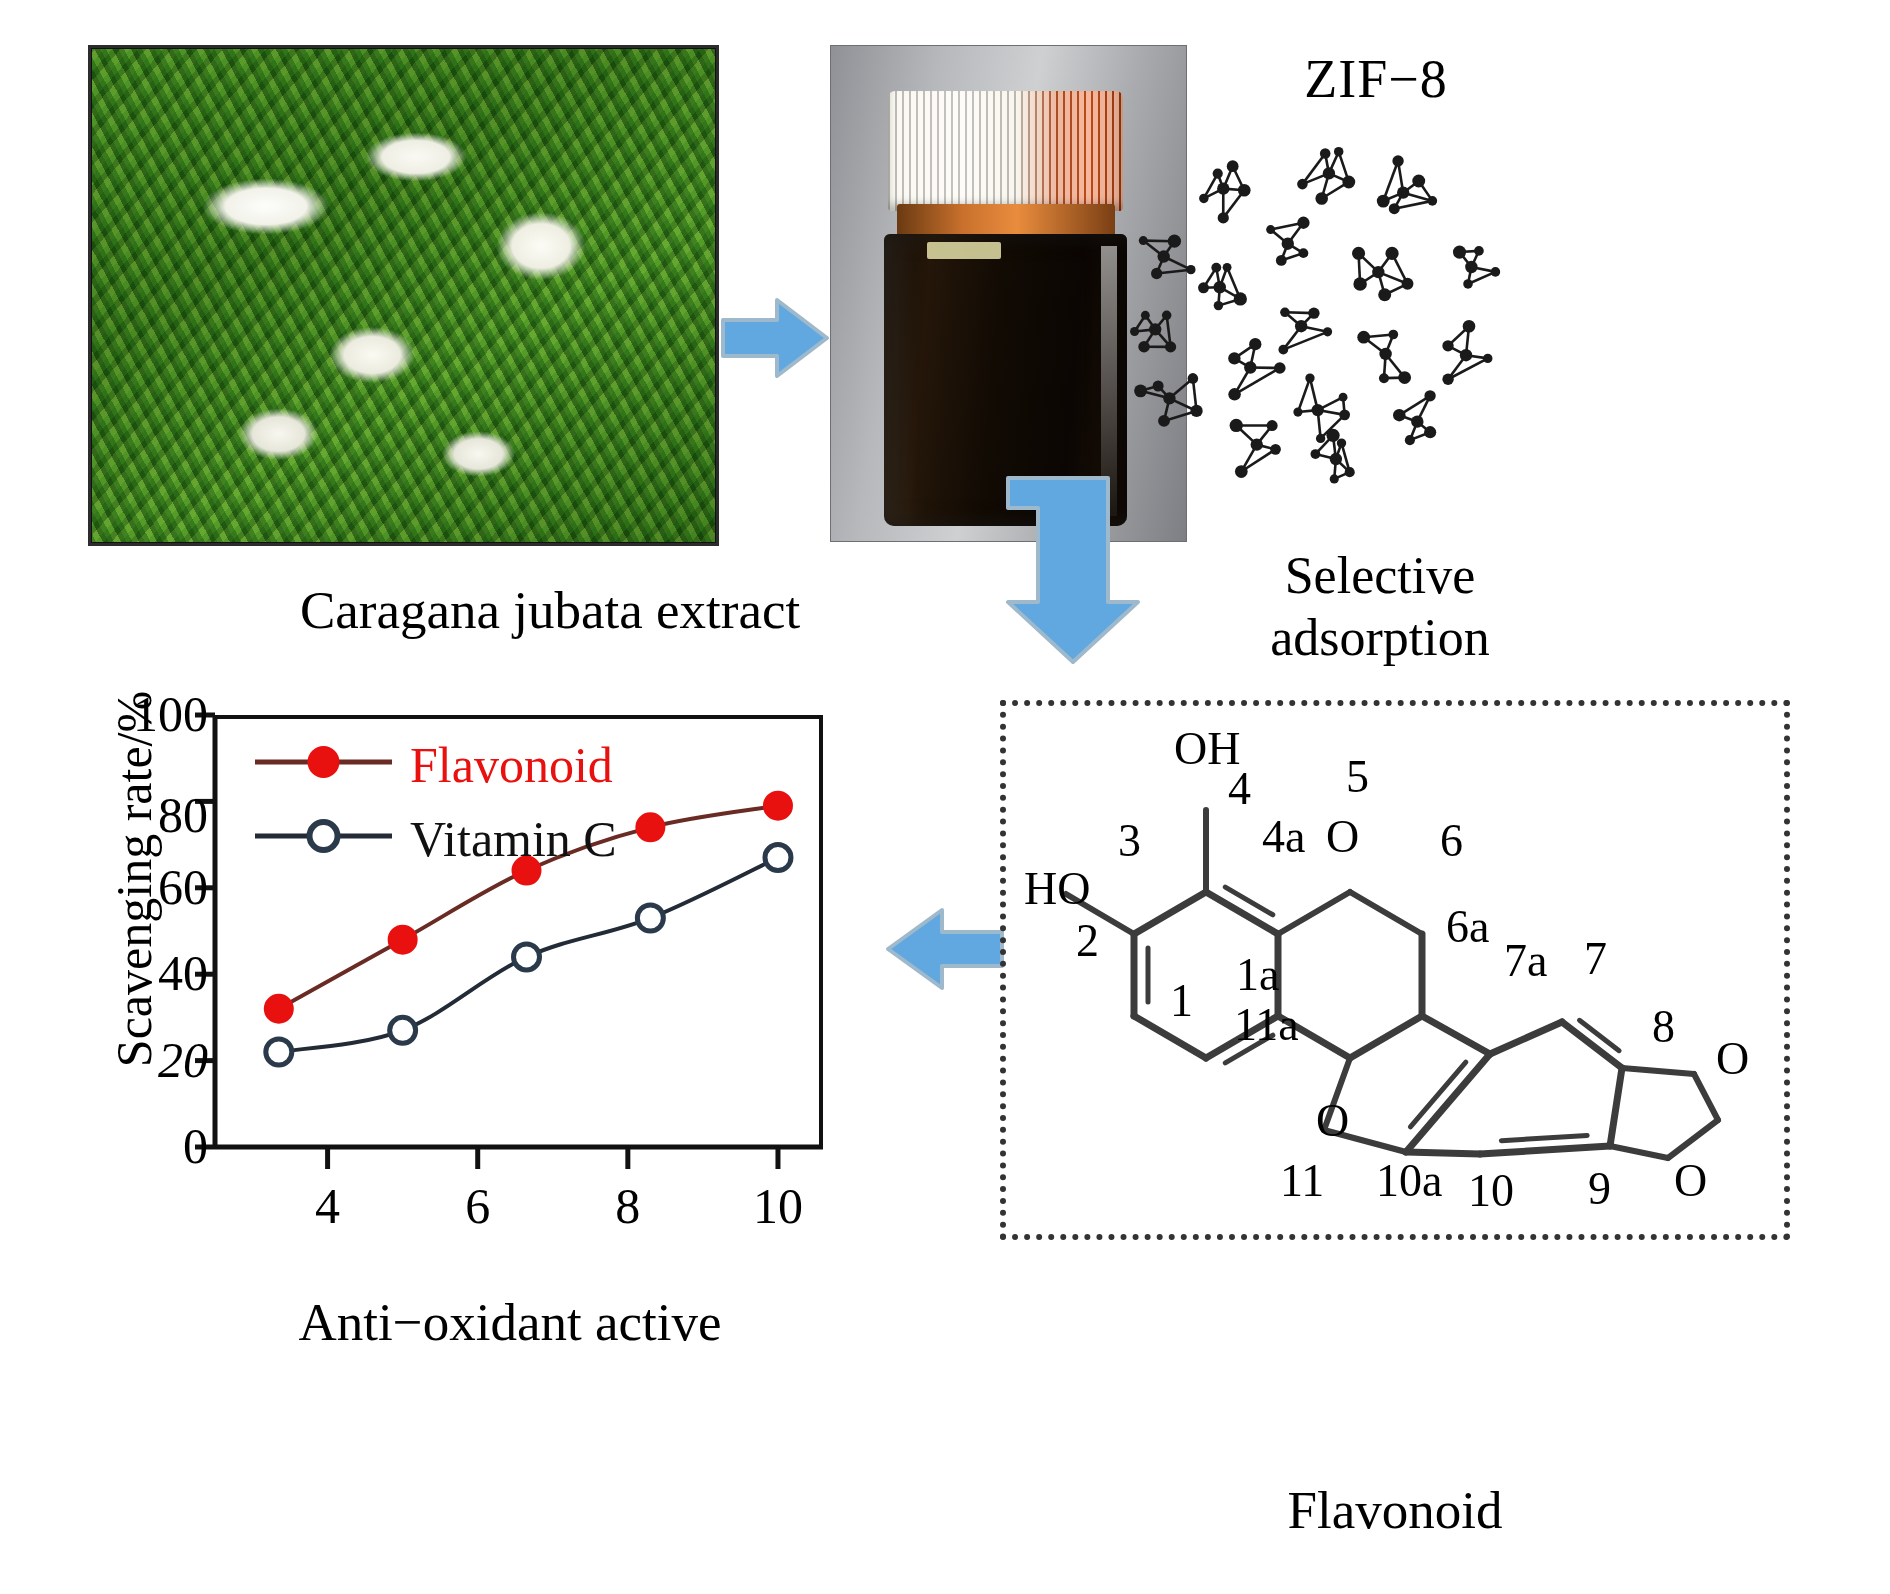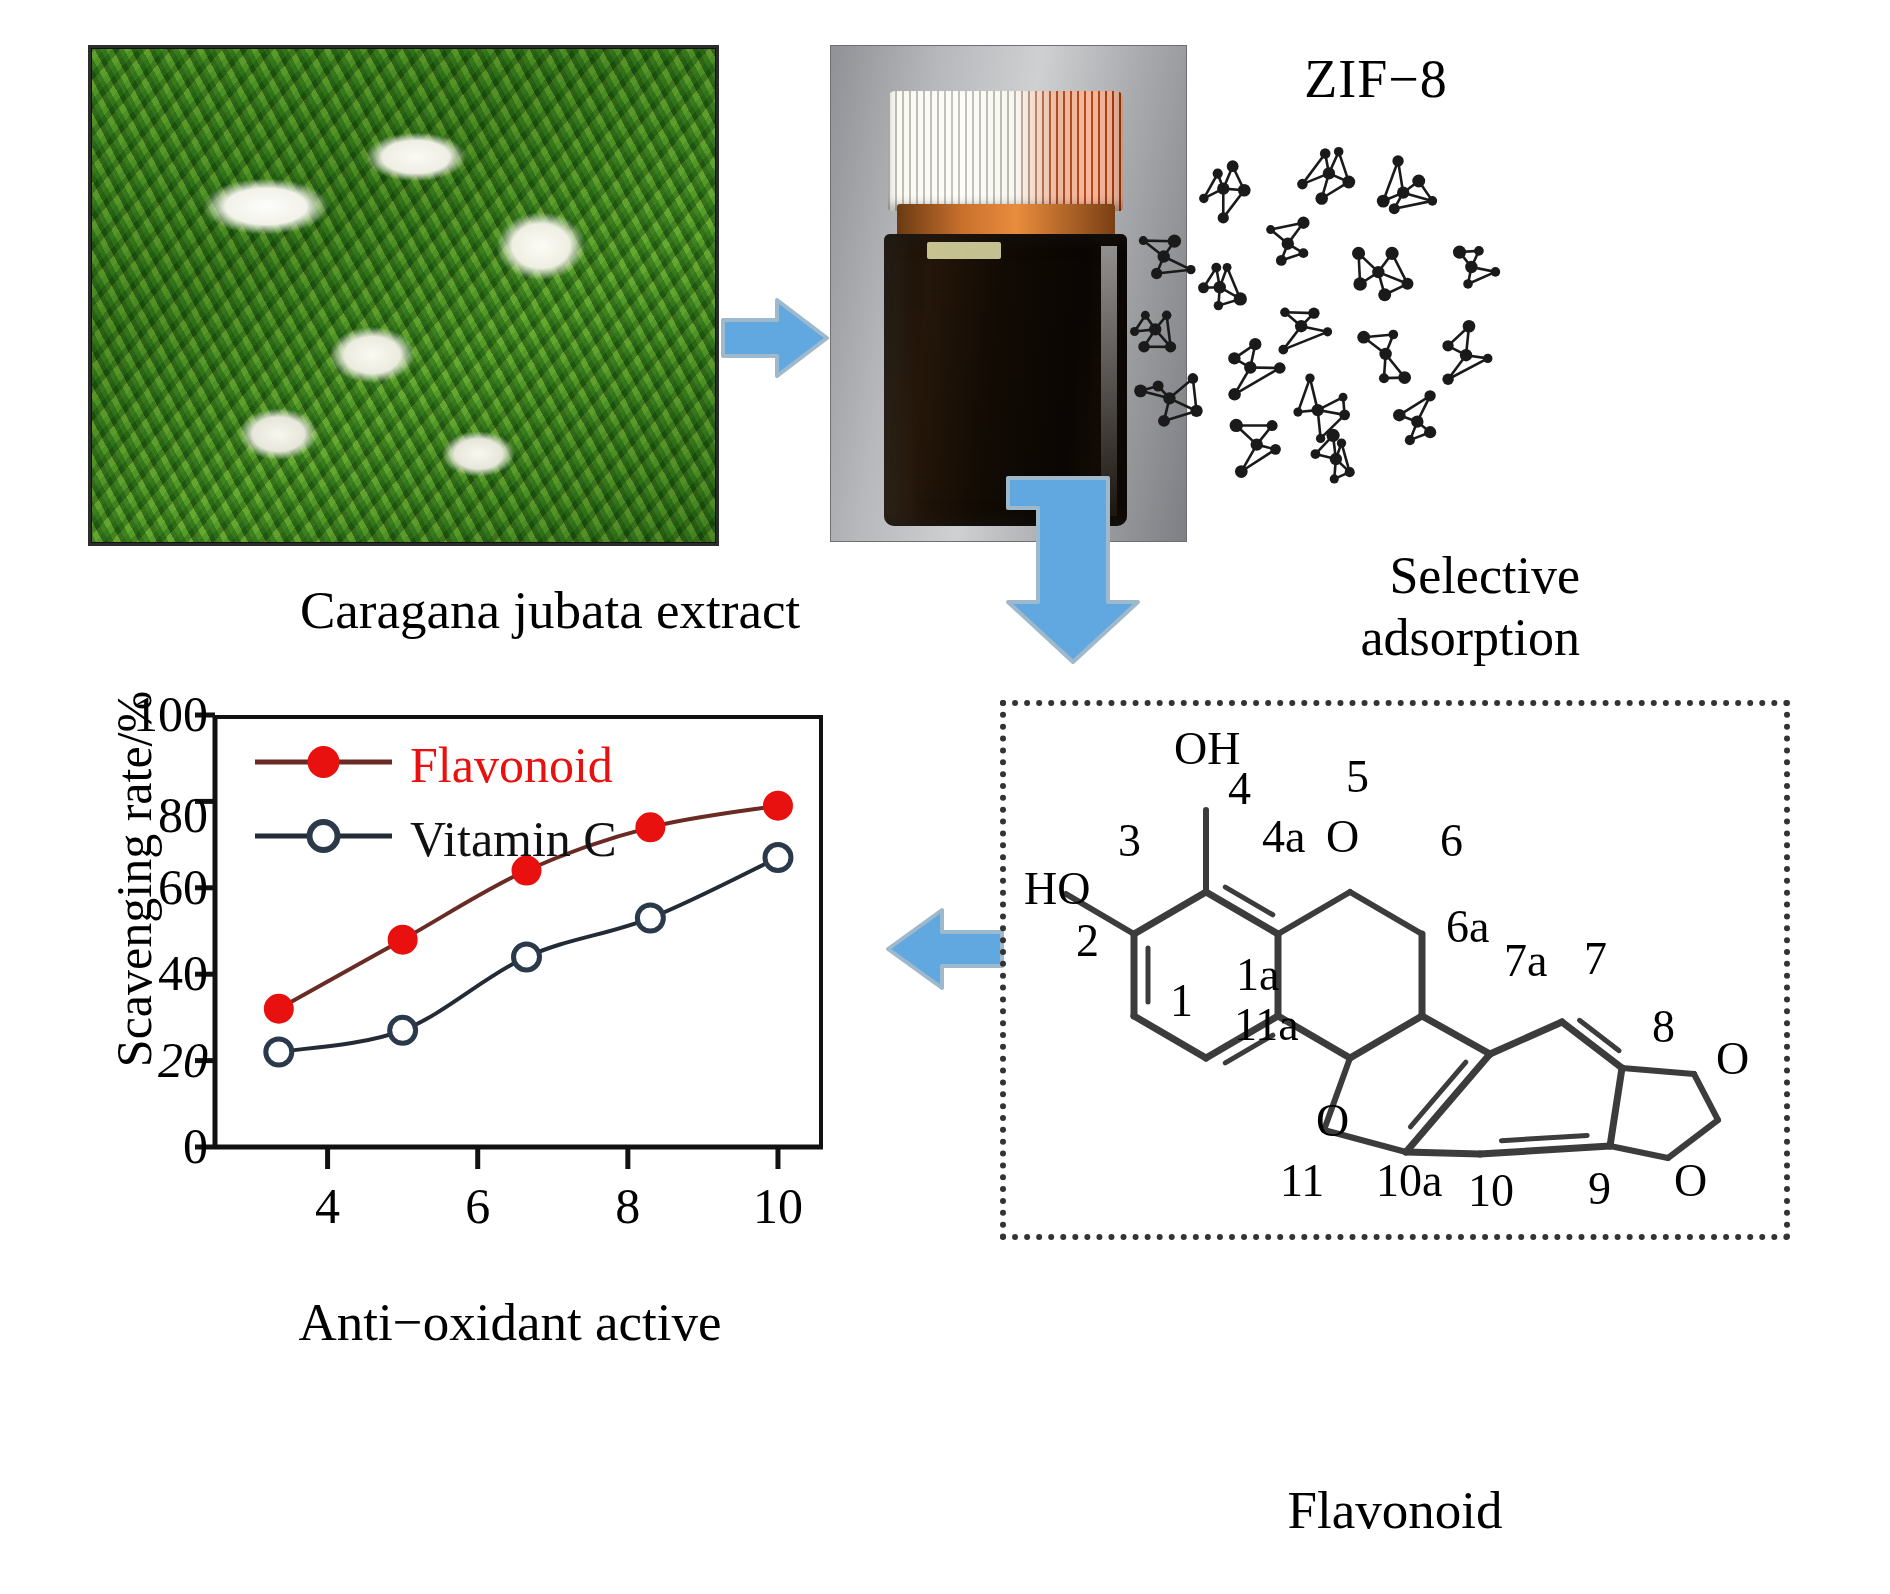--- a/index.html
+++ b/index.html
@@ -37,21 +37,21 @@
   #bottle-body{left:53px;top:188px;width:243px;height:292px;border-radius:6px 6px 10px 10px;
      background:linear-gradient(95deg,#140d06 0%,#241609 18%,#120b04 45%,#0b0603 75%,#1d1208 100%);
      box-shadow:inset 18px 0 26px rgba(255,255,255,.07), inset -16px 0 22px rgba(0,0,0,.6);}
   #bottle-label-strip{left:96px;top:196px;width:74px;height:17px;background:#e4e0a8;border-radius:2px;opacity:.85;}
   #bottle-shine{left:270px;top:200px;width:16px;height:270px;
      background:linear-gradient(180deg,rgba(255,255,255,.55),rgba(255,255,255,.05));}
 
   
   #zif-title{left:1196px;top:48px;width:360px;text-align:center;font-size:54px;letter-spacing:1px;}
   #zif-structure{left:1080px;top:110px;width:460px;height:420px;}
-  #sel-adsorption{left:1180px;top:545px;width:400px;text-align:right;font-size:52px;line-height:62px;}
+  #sel-adsorption{left:1180px;top:545px;width:400px;text-align:center;font-size:52px;line-height:62px;}
 
   
   .arrow-svg{position:absolute;}
 
   
   #extract-caption{left:300px;top:580px;width:620px;text-align:left;font-size:53px;}
 
   
   #chart-wrap{left:100px;top:700px;width:720px;height:620px;}
   #chart-plot-border{position:absolute;left:115px;top:15px;width:608px;height:432px;

